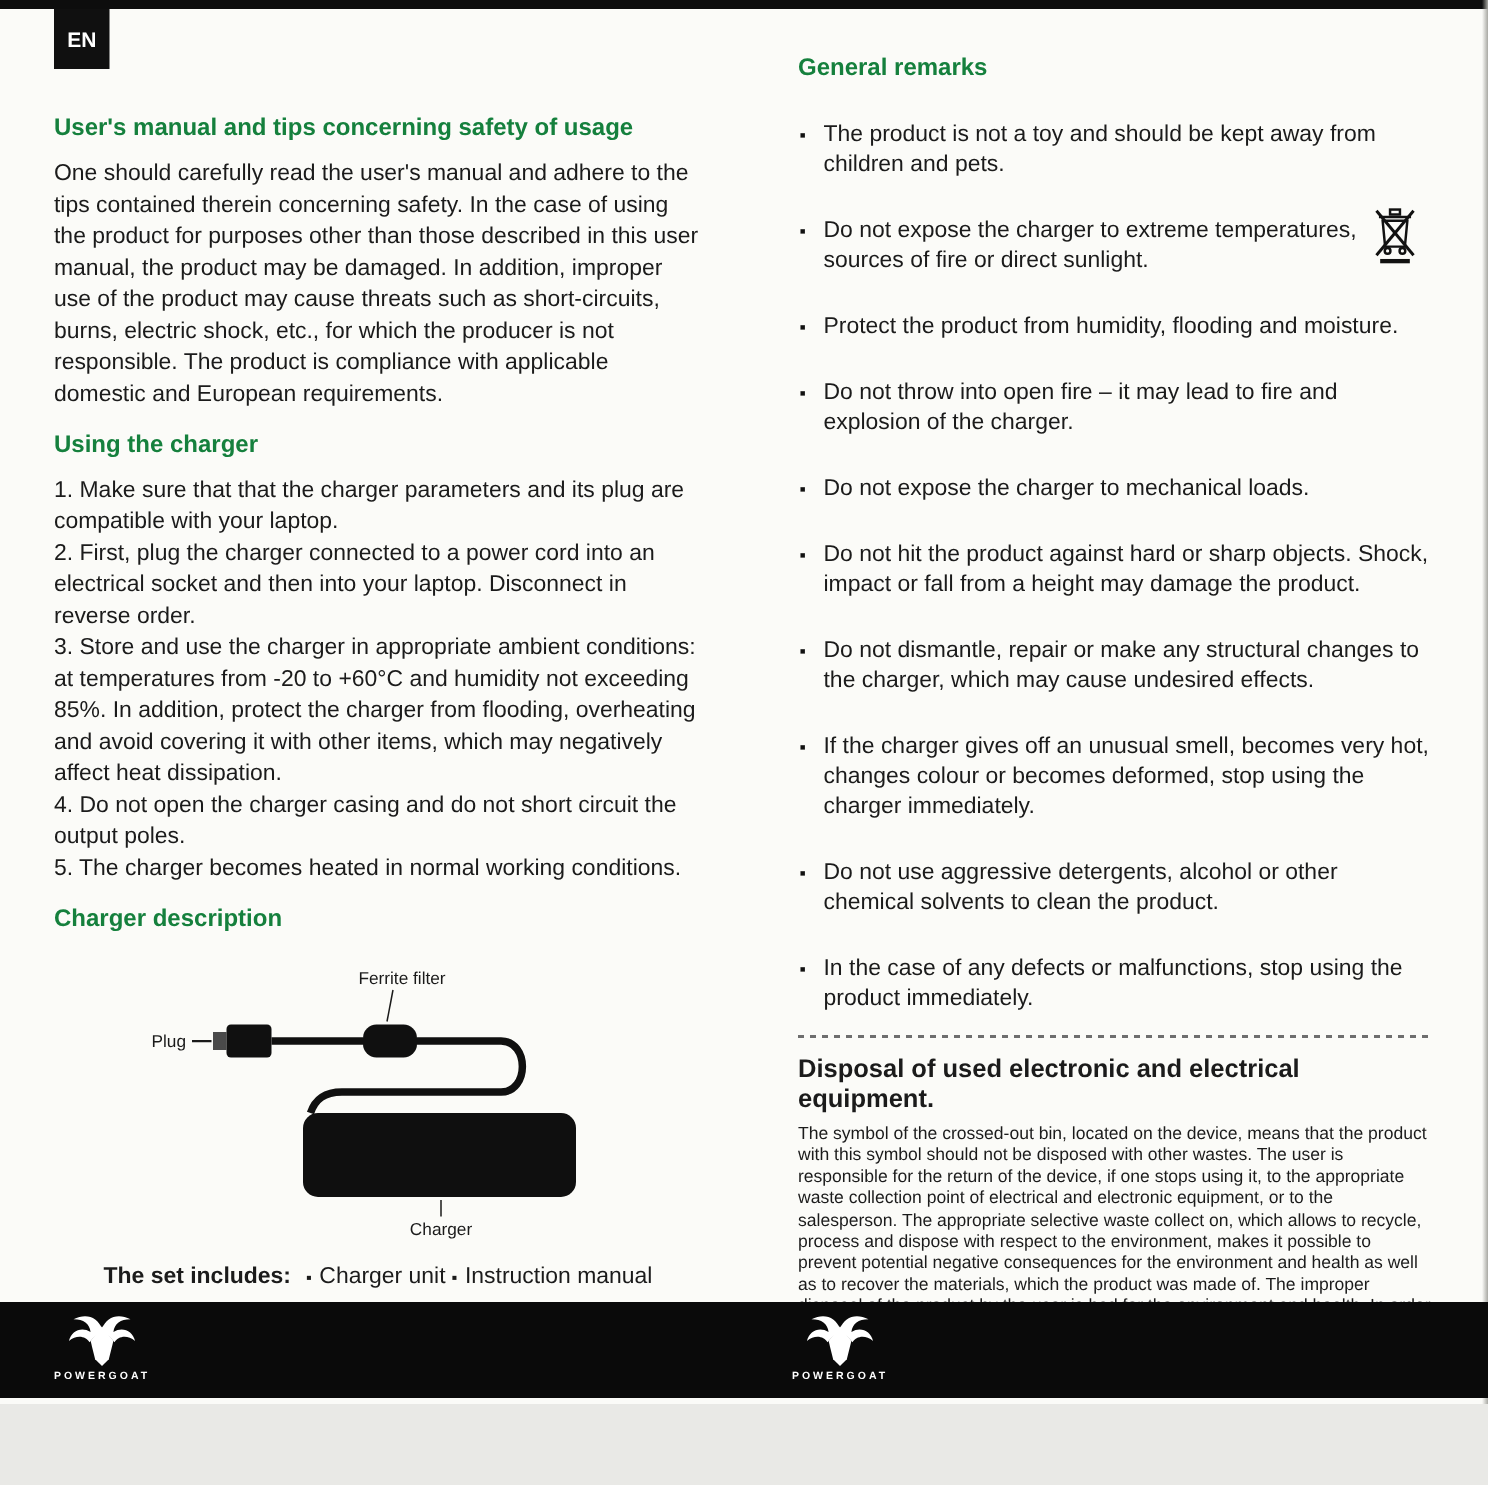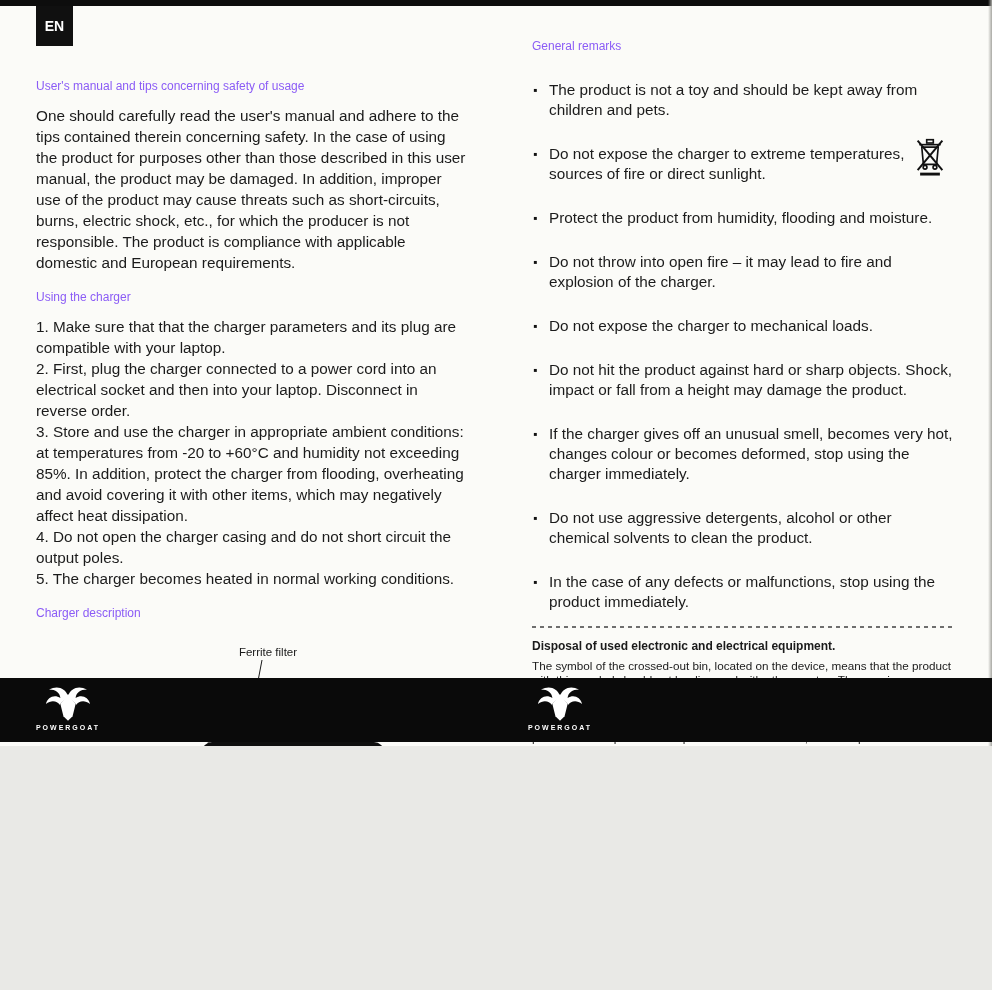--- a/index.html
+++ b/index.html
@@ -1,38 +1,38 @@
 <!DOCTYPE html>
 <html><head>
 <meta charset="utf-8">
 <style>
   * { margin:0; padding:0; box-sizing:border-box; }
   html,body { width:992px; height:990px; }
   body { font-family:"Liberation Sans", sans-serif; background:#e9e9e6; color:#1b1b1b; }
-  .page { position:relative; width:992px; height:746px; background:#fbfbf8; overflow:hidden; }
+  .page { position:relative; width:992px; height:936px; background:#fbfbf8; overflow:hidden; }
   .top-edge { position:absolute; top:0; left:0; right:0; height:6px; background:#0d0d0d; }
   .right-edge { position:absolute; top:0; right:0; bottom:0; width:4px;
                 background:linear-gradient(to left, #a8a8a3, rgba(0,0,0,0)); }
   .lang-badge { position:absolute; left:36px; top:6px; width:37px; height:40px; background:#101010;
                 color:#fff; font-weight:700; font-size:14px; display:flex; align-items:center; justify-content:center; }
 
   .col-left  { position:absolute; left:36px;  top:64px; width:432px;margin-top:12px; }
   .col-right { position:absolute; left:532px; top:36px; width:424px; }
 
-  h2 { font-size:12px; font-weight:400; color:#8b5cf6; margin:0 0 9px; line-height:20px; }
+  h2 { font-size:16px; font-weight:700; color:#15803d; margin:0 0 9px; line-height:20px; }
   .section-gap { margin-top:14px; }
   .body-text { font-size:15.3px; line-height:21px; margin-bottom:13px; }
   .steps p { font-size:15.3px; line-height:21px; }
 
   ul.remarks { list-style:none; }
   ul.remarks li { position:relative; padding-left:17px; margin-bottom:2px; font-size:15.3px; line-height:20px;margin-top:24px; }
   ul.remarks li::before { content:"▪"; position:absolute; left:1px; top:0; font-size:12px; color:#111; }
 
   .dashes { height:2px; margin:14px 0 11px; background:repeating-linear-gradient(90deg,#6e6e6e 0 4px, transparent 4px 8px); }
-  .disposal-heading { font-size:12px; font-weight:700; margin-bottom:6px; }
+  .disposal-heading { font-size:17px; font-weight:700; margin-bottom:6px; }
   .disposal-body { font-size:11.7px; line-height:14.4px; }
 
   .logos { display:flex; align-items:center; gap:22px; margin-top:76px; }
   .ukca { font-weight:700; font-size:25px; line-height:20px; letter-spacing:1px; color:#111; }
   .rohs { border:2.5px solid #111; text-align:center; }
   .rohs .rohs-name { font-weight:700; font-size:15px; padding:1px 7px 14px; letter-spacing:.5px; }
   .rohs .rohs-bar  { background:#d946ef; color:#fff; font-size:9px; padding:2px 5px 3px; letter-spacing:.4px; }
   .recycle { font-size:31px; line-height:1; color:#111; }
 
   .diagram { margin-top:4px; }
@@ -106,20 +106,21 @@
 
   <div class="col-right">
     <h2>General remarks</h2>
     <ul class="remarks">
       <li>The product is not a toy and should be kept away from children and pets.</li>
       <li>Do not expose the charger to extreme temperatures, sources of fire or direct sunlight.</li>
       <li>Protect the product from humidity, flooding and moisture.</li>
       <li>Do not throw into open fire – it may lead to fire and explosion of the charger.</li>
       <li>Do not expose the charger to mechanical loads.</li>
       <li>Do not hit the product against hard or sharp objects. Shock, impact or fall from a height may damage the product.</li>
+      <li>Do not dismantle, repair or make any structural changes to the charger, which may cause undesired effects.</li>
       <li>If the charger gives off an unusual smell, becomes very hot, changes colour or becomes deformed, stop using the charger immediately.</li>
       <li>Do not use aggressive detergents, alcohol or other chemical solvents to clean the product.</li>
       <li>In the case of any defects or malfunctions, stop using the product immediately.</li>
     </ul>
 
     <div class="dashes"></div>
 
     <div class="disposal-heading">Disposal of used electronic and electrical equipment.</div>
     <p class="disposal-body">The symbol of the crossed-out bin, located on the device, means that the product with this symbol should not be disposed with other wastes. The user is responsible for the return of the device, if one stops using it, to the appropriate waste collection point of electrical and electronic equipment, or to the salesperson. The appropriate selective waste collect on, which allows to recycle, process and dispose with respect to the environment, makes it possible to prevent potential negative consequences for the environment and health as well as to recover the materials, which the product was made of. The improper disposal of the product by the user is bad for the environment and health. In order to obtain detailed information on the available waste collect on points, you should contact the local cleaning services or the shop, in which the product was purchased.</p>
 

